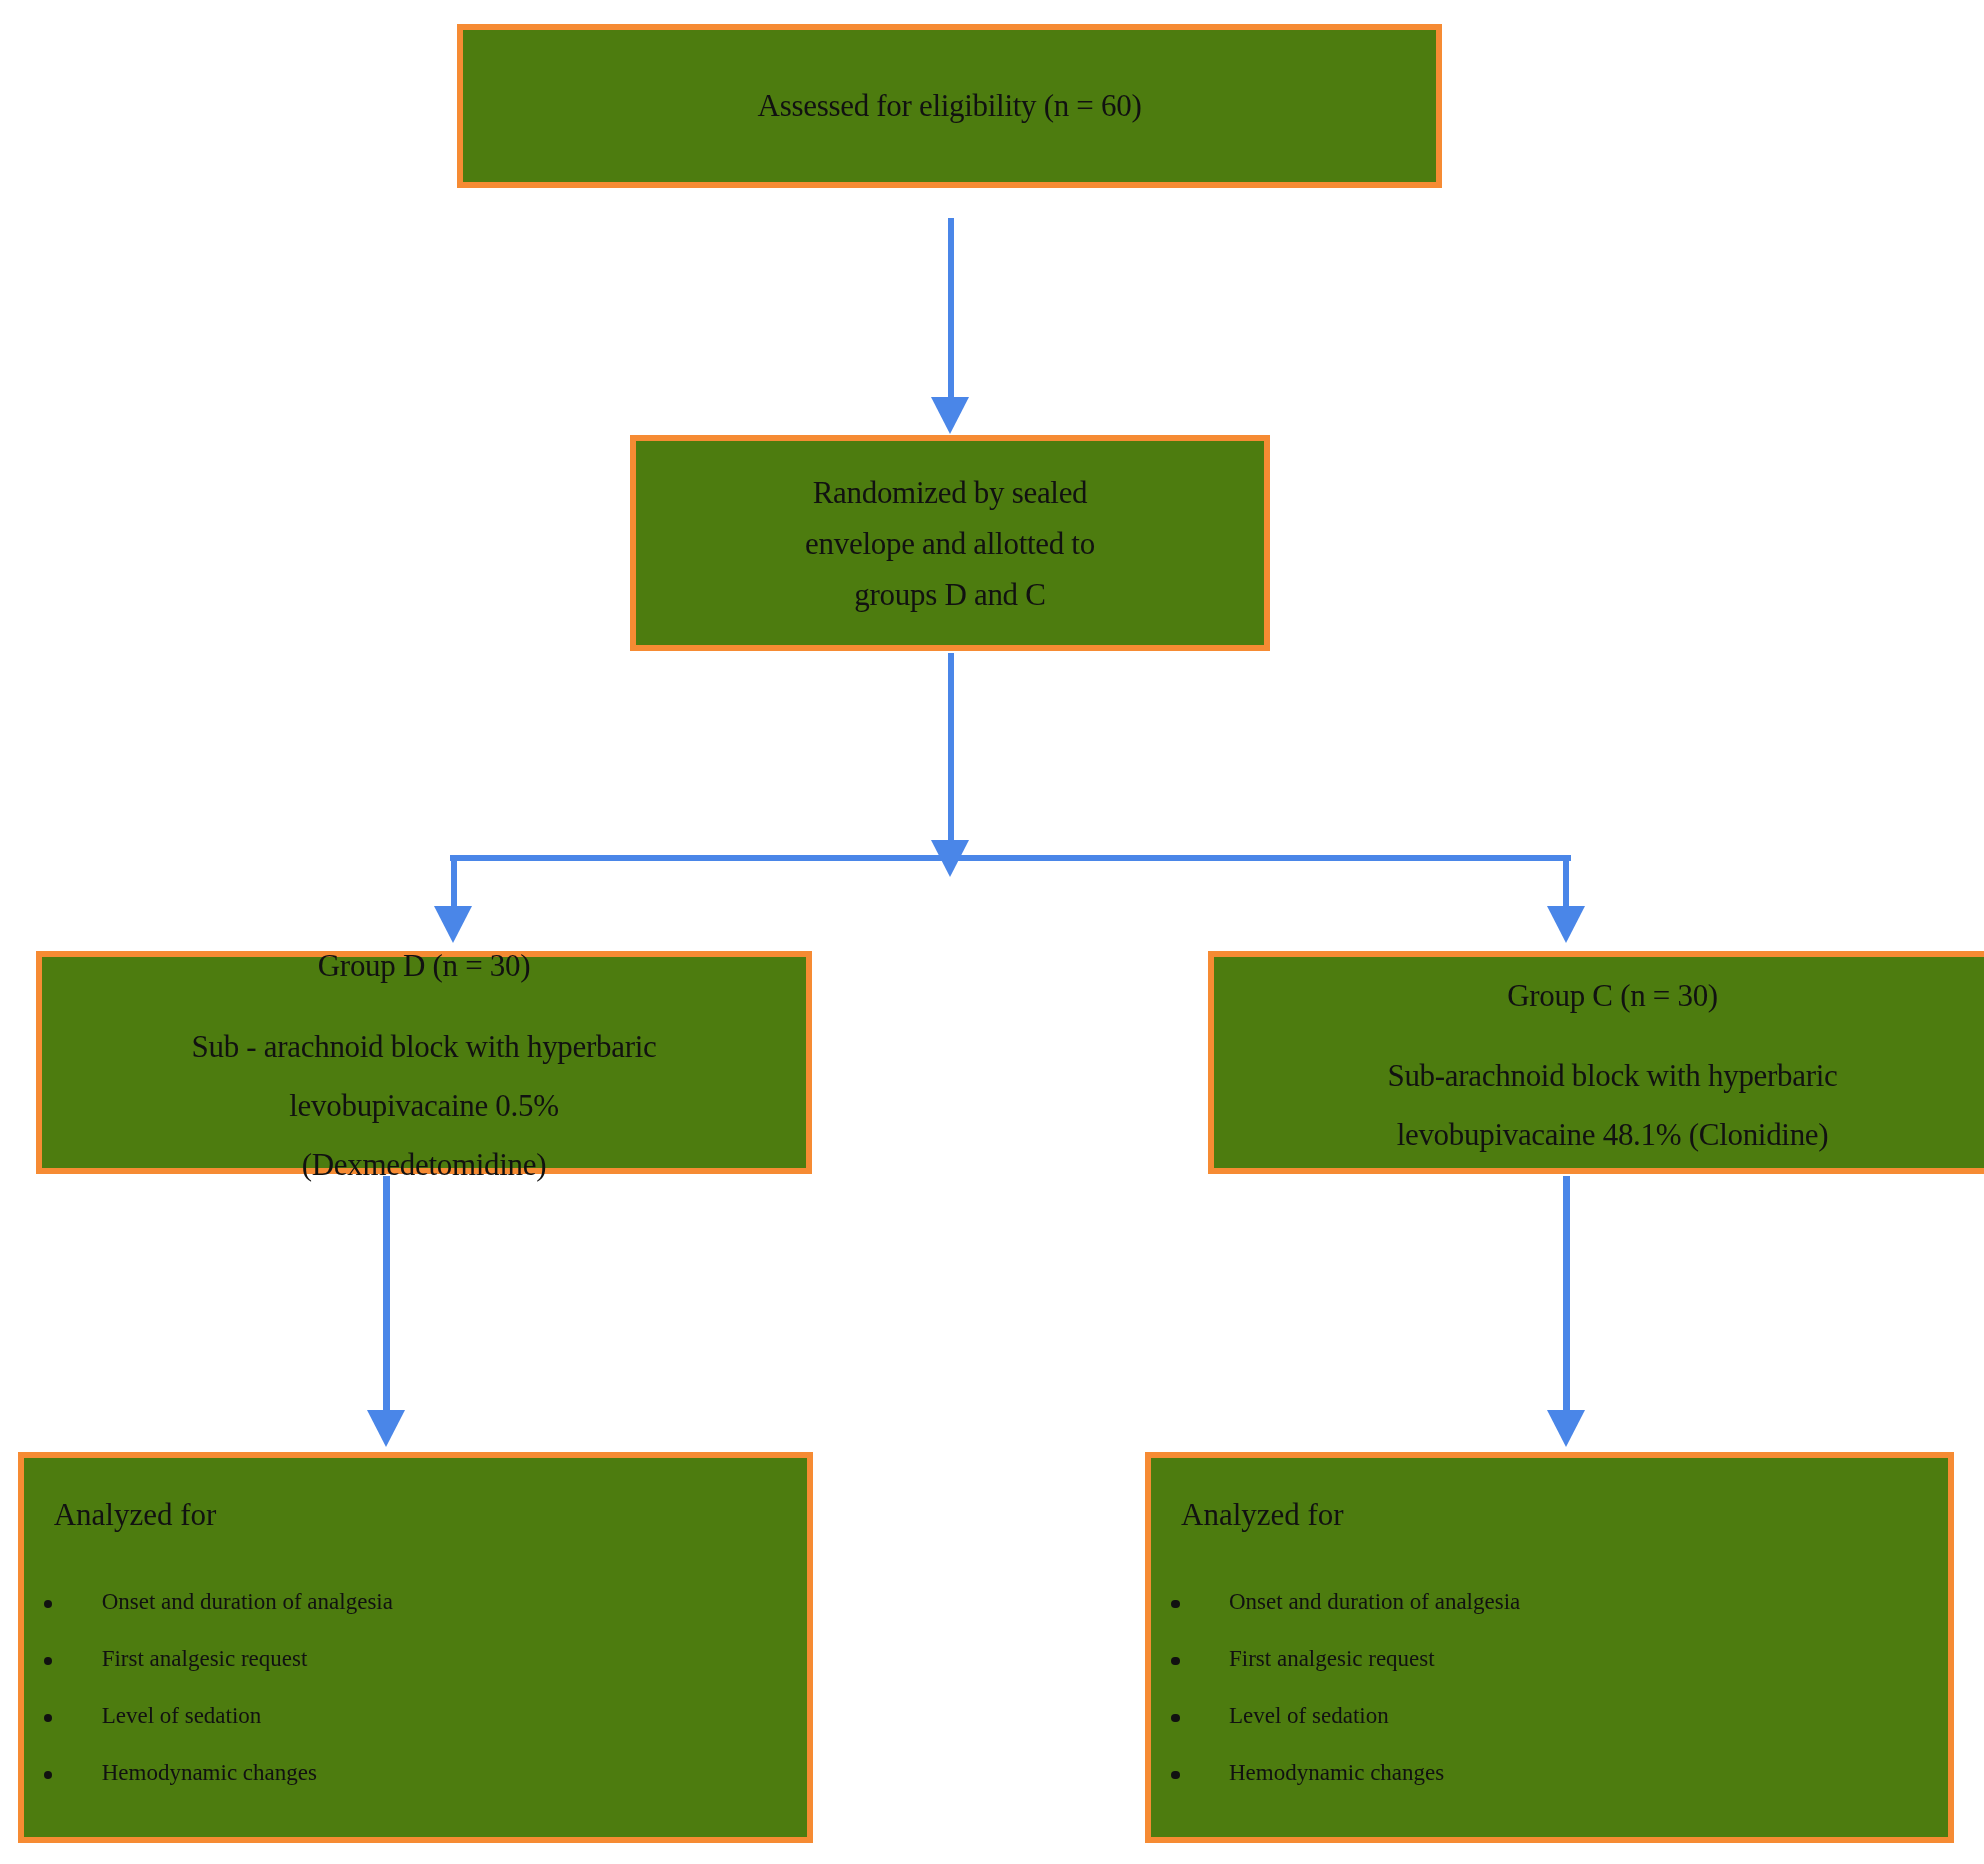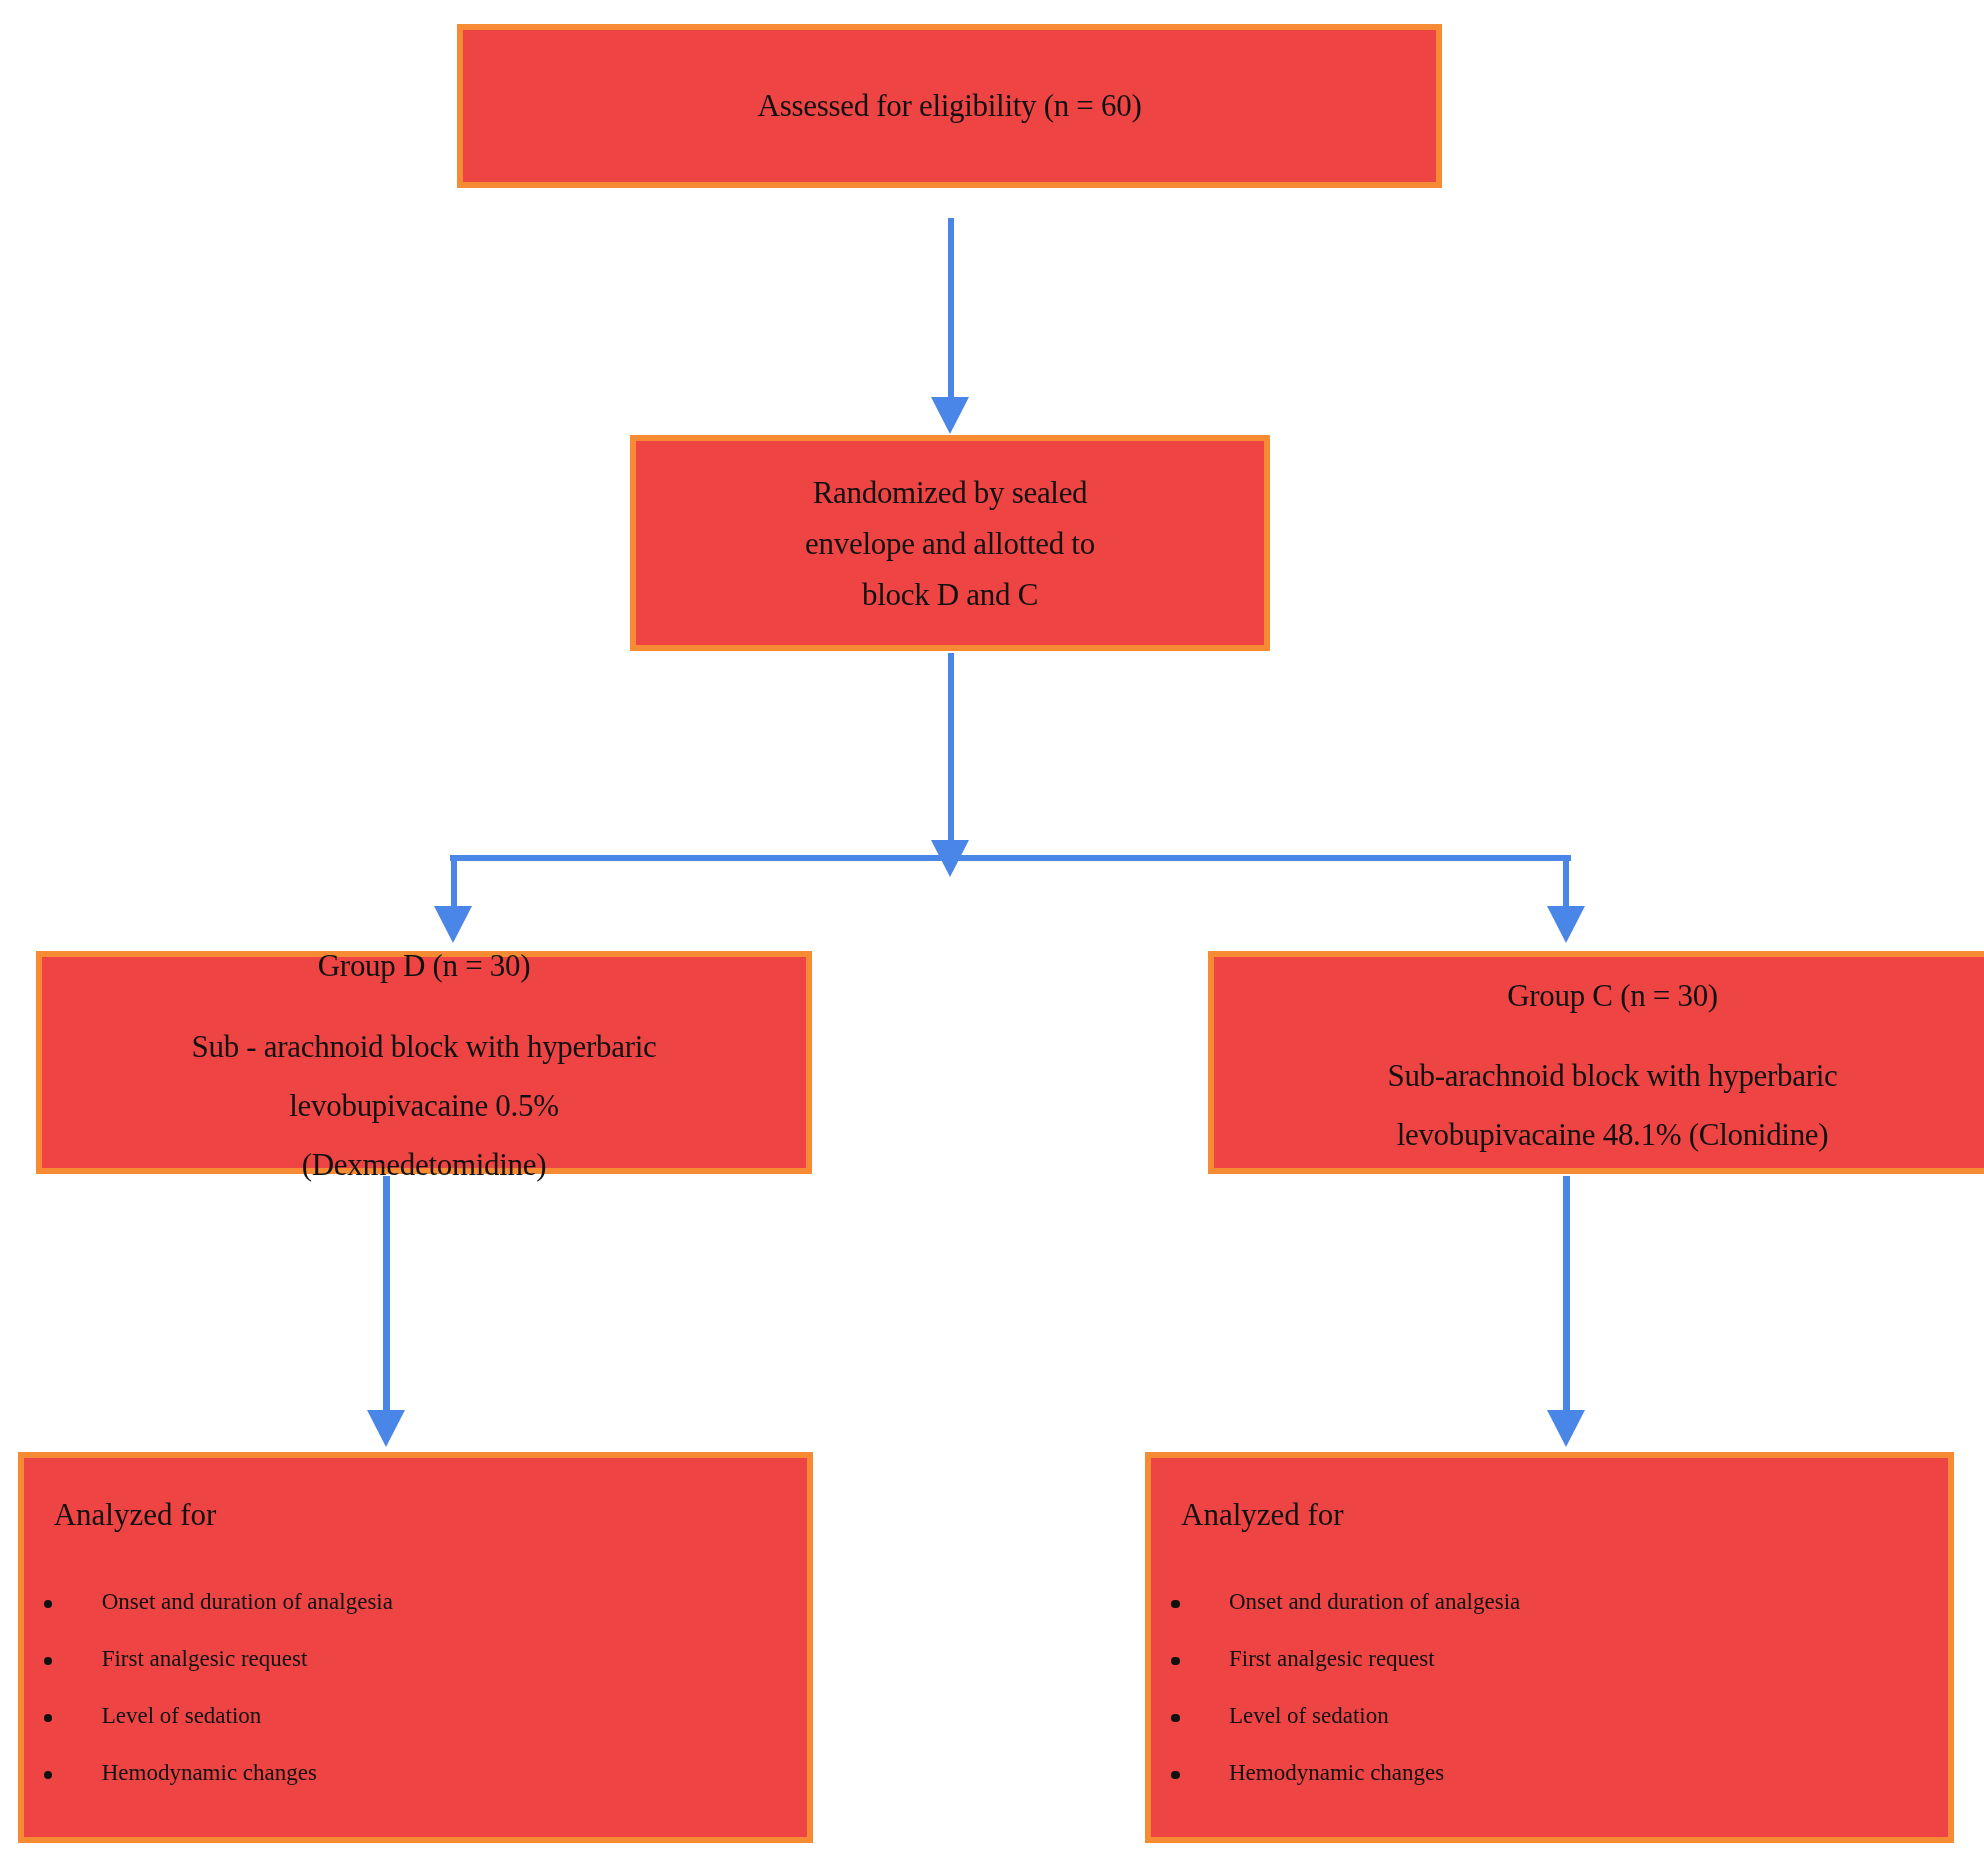--- a/index.html
+++ b/index.html
@@ -15,21 +15,21 @@
     width: 1985px;
     height: 1864px;
     background: #ffffff;
     overflow: hidden;
   }
   
   .fbox {
     position: absolute;
     box-sizing: border-box;
     border: 6.6px solid #F68B33;
-    background: #ef4444;
+    background: #4d7c0f;
     display: flex;
     flex-direction: column;
     justify-content: center;
     color: #111111;
   }
   .fbox.center   { align-items: center;  text-align: center; }
   .fbox.leftal   { align-items: flex-start; text-align: left; }
 
   .line {
     display: block;
@@ -145,21 +145,21 @@
   <div class="fbox center" id="box-assessed">
     <span class="line">Assessed for eligibility (n = 60)</span>
   </div>
 
   <div class="vline" id="v1"></div>
   <div class="arrowhead" id="v1-head"></div>
 
   <div class="fbox center" id="box-randomized">
     <span class="line">Randomized by sealed</span>
     <span class="line">envelope and allotted to</span>
-    <span class="line">block D and C</span>
+    <span class="line">groups D and C</span>
   </div>
 
   <div class="vline" id="v2"></div>
   <div class="arrowhead" id="v2-head"></div>
 
   <div class="hline" id="hbar"></div>
 
   <div class="vline" id="v3"></div>
   <div class="arrowhead" id="v3-head"></div>
 

